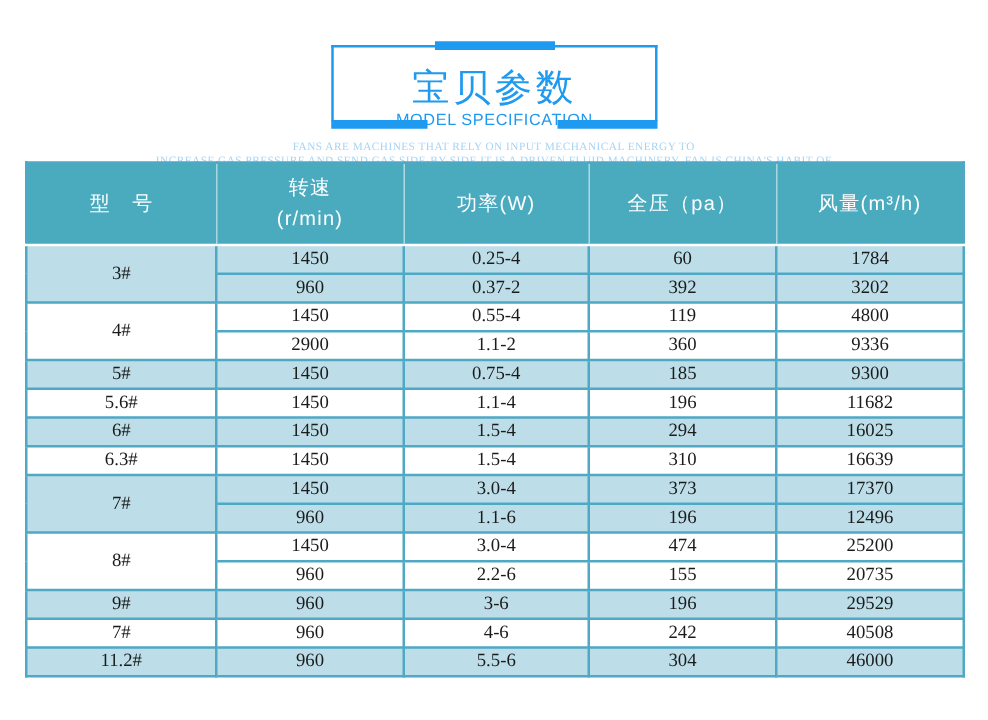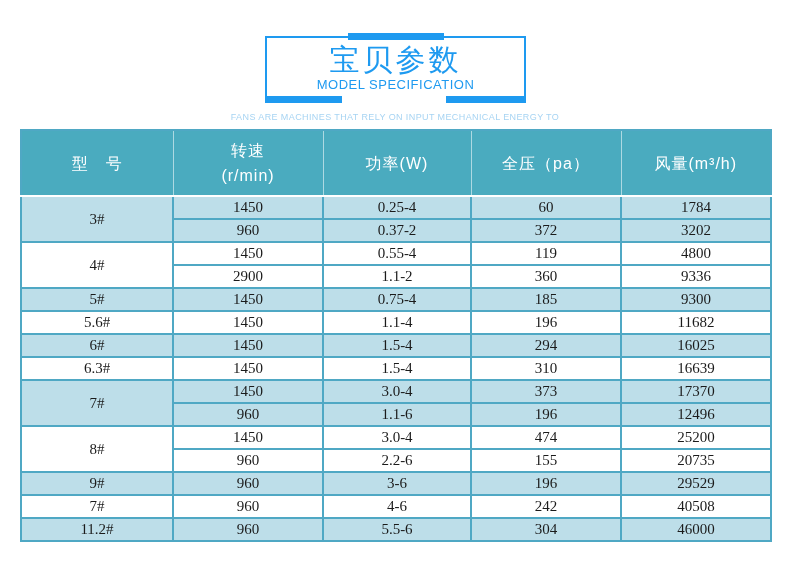--- a/index.html
+++ b/index.html
@@ -25,21 +25,21 @@
     width:261px; height:61px;
     border:2px solid var(--accent);
     border-bottom:none;
     text-align:center;
   }
   .bar{position:absolute;background:var(--accent);height:7px;}
   .bar-top{top:-5px;left:50%;transform:translateX(-50%);width:96px;}
   .bar-bottom-left{bottom:-6px;left:-2px;width:77px;}
   .bar-bottom-right{bottom:-6px;right:-2px;width:80px;}
   .title-zh{
-    margin-top:5px;
+    margin-top:16px;
     font-size:30px;
     letter-spacing:3px;
     color:var(--accent);
     line-height:34px;
   }
   .title-en{
     font-size:13px;
     font-weight:normal;
     letter-spacing:0.5px;
     color:var(--accent);
@@ -49,20 +49,21 @@
   .intro{
     position:absolute;
     left:0; top:112px;
     width:790px;
     text-align:center;
     color:var(--intro);
     font-size:9px;
     line-height:11px;
     letter-spacing:0.4px;
     white-space:nowrap;
+    font-family:Liberation Serif, serif;
   }
   
   table.spec{
     position:absolute;
     left:20px; top:129px;
     width:750px;
     border-collapse:collapse;
     table-layout:fixed;
     border:2px solid var(--grid);
   }
@@ -101,20 +102,21 @@
 <div class="title-frame">
   <span class="bar bar-top"></span>
   <span class="bar bar-bottom-left"></span>
   <span class="bar bar-bottom-right"></span>
   <div class="title-zh">宝贝参数</div>
   <div class="title-en">MODEL SPECIFICATION</div>
 </div>
 
 <div class="intro">
   <div>FANS ARE MACHINES THAT RELY ON INPUT MECHANICAL ENERGY TO</div>
+  <div>INCREASE GAS PRESSURE AND SEND GAS SIDE-BY-SIDE.IT IS A DRIVEN FLUID MACHINERY. FAN IS CHINA'S HABIT OF</div>
 </div>
 
 <table class="spec">
   <colgroup>
     <col style="width:152px">
     <col style="width:150px">
     <col style="width:148px">
     <col style="width:150px">
     <col style="width:150px">
   </colgroup>
@@ -142,21 +144,21 @@
       <tr class="shade-blue">
         <td rowspan="2">3#</td>
         <td>1450</td>
         <td>0.25-4</td>
         <td>60</td>
         <td>1784</td>
       </tr>
       <tr class="shade-blue">
         <td>960</td>
         <td>0.37-2</td>
-        <td>372</td>
+        <td>392</td>
         <td>3202</td>
       </tr>
       <tr class="shade-white">
         <td rowspan="2">4#</td>
         <td>1450</td>
         <td>0.55-4</td>
         <td>119</td>
         <td>4800</td>
       </tr>
       <tr class="shade-white">

